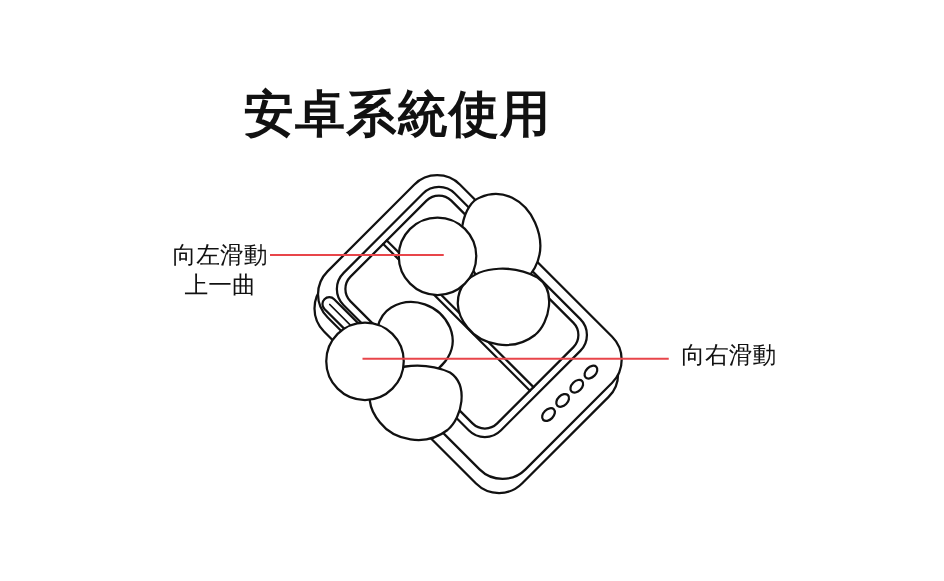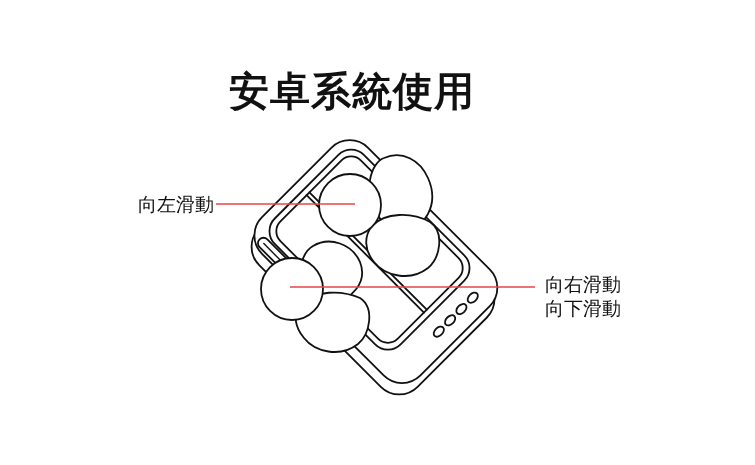--- a/index.html
+++ b/index.html
@@ -1,37 +1,37 @@
 <!DOCTYPE html>
 <html><head>
   <meta charset="utf-8">
   <style>
     html, body { margin: 0; padding: 0; background: #ffffff; }
     body { width: 755px; height: 465px; position: relative; overflow: hidden;
            font-family: "DejaVu Sans", "Liberation Sans", sans-serif; color: #111; }
     .title { position: absolute; left: 0; width: 636px; top: 64px; text-align: center;
-             font-size: 40px; font-weight: bold; letter-spacing: 1px; color: #111; padding-left: 34px; }
+             font-size: 40px; font-weight: bold; letter-spacing: 1px; color: #111; }
     .labels { position: absolute; font-size: 19px; line-height: 24px; color: #111; }
     .labels div { white-space: nowrap; }
     .left-labels { right: 541px; top: 192px; text-align: center; margin-left: 24px; }
     .right-labels { left: 545px; top: 272px; text-align: center; }
     .illustration { position: absolute; left: 0; top: 0; width: 755px; height: 465px; }
   </style>
 </head>
 <body>
 
 <div class="title">安卓系統使用</div>
 
 <div class="labels left-labels">
   <div>向左滑動</div>
+  <div>上一曲</div>
 </div>
 
 <div class="labels right-labels">
   <div>向右滑動</div>
-  <div>向下滑動</div>
 </div>
 
 <svg class="illustration" viewBox="0 0 755 465">
   <g fill="none" stroke="#111" stroke-width="1.8" stroke-linejoin="round" stroke-linecap="round">
 
     <g transform="translate(378,268) rotate(45)">
 
       <rect x="-112" y="-68" width="224" height="150" rx="26"></rect>
 
       <rect x="-118" y="-78" width="224" height="150" rx="26" fill="#fff"></rect>

